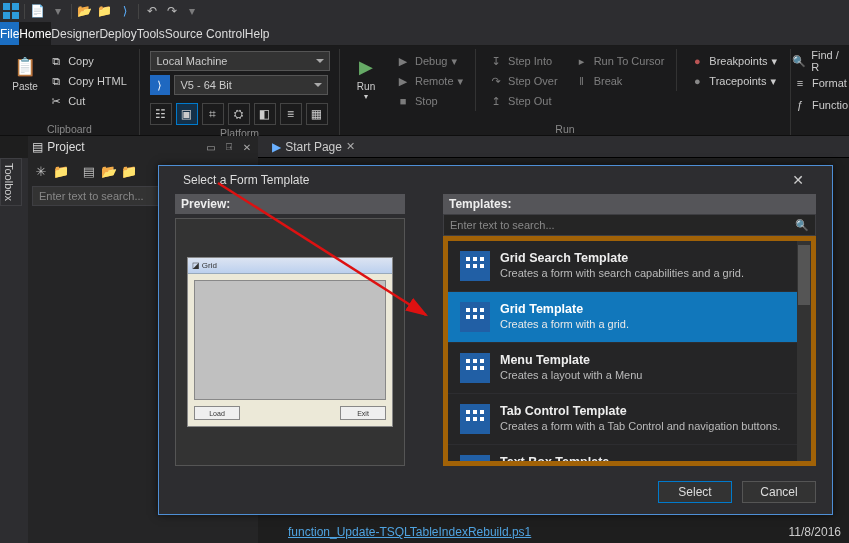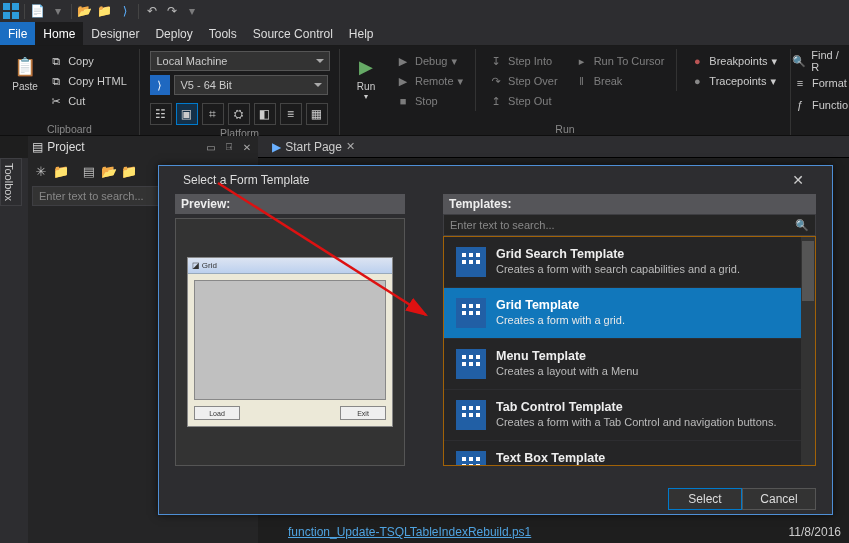--- a/index.html
+++ b/index.html
@@ -24,21 +24,21 @@
   .qa{height:22px;background:var(--bg-main);display:flex;align-items:center;padding:0 2px;gap:2px;}
   .qa .ic{width:18px;height:18px;display:flex;align-items:center;justify-content:center;font-size:12px;color:#bbb;}
   .qa .sep{width:1px;height:15px;background:#444;margin:0 2px;}
   .qa .waffle{width:16px;height:16px;background:
     linear-gradient(#2d9cdb,#2d9cdb),linear-gradient(#2d9cdb,#2d9cdb),
     linear-gradient(#2d9cdb,#2d9cdb),linear-gradient(#2d9cdb,#2d9cdb);
     background-size:7px 7px;background-repeat:no-repeat;
     background-position:0 0,9px 0,0 9px,9px 9px;}
   
   .menu{height:24px;background:var(--bg-main);display:flex;align-items:stretch;border-bottom:1px solid #1a1a1a;}
-  .menu .item{padding:0 8px;display:flex;align-items:center;font-size:12px;color:#ddd;}
+  .menu .item{padding:0 0;display:flex;align-items:center;font-size:12px;color:#ddd;}
   .menu .file{background:#1b6ec2;color:#fff;}
   .menu .active{background:var(--menu-active);color:#fff;}
   
   .ribbon{height:90px;background:var(--menu-active);display:flex;padding:3px 0 0 0;border-bottom:1px solid #0e0e0e;}
   .group{display:flex;flex-direction:column;align-items:center;padding:0 6px;border-right:1px solid #333;}
   .group .body{flex:1;display:flex;align-items:flex-start;gap:2px;}
   .group .label{font-size:10.5px;color:#888;padding:2px 0 0 0;}
   .bigbtn{display:flex;flex-direction:column;align-items:center;width:34px;color:#ccc;font-size:10px;padding-top:4px}
   .bigbtn .bic{width:28px;height:28px;display:flex;align-items:center;justify-content:center;font-size:18px;}
   .minibtn{display:flex;align-items:center;gap:4px;height:20px;padding:0 4px;color:#ccc;font-size:11px;}
@@ -73,38 +73,38 @@
   .preview{width:230px;}
   .preview .pv{flex:1;border:1px solid #555;background:#333;margin-top:4px;display:flex;align-items:center;justify-content:center;}
   .mock-win{width:206px;height:170px;background:#ece9d8;border:1px solid #888;display:flex;flex-direction:column;}
   .mock-win .tb{height:16px;background:linear-gradient(#dce4f2,#bcd0ee);border-bottom:1px solid #9ab;display:flex;align-items:center;padding:0 4px;font-size:8px;color:#333;}
   .mock-win .cv{flex:1;background:#c0c0c0;margin:6px;border:1px solid #888;}
   .mock-win .ft{height:20px;display:flex;justify-content:space-between;padding:0 6px 4px;}
   .mock-win .mb{width:46px;height:14px;border:1px solid #888;background:#efefef;font-size:7px;color:#333;display:flex;align-items:center;justify-content:center;}
   .templates{flex:1;padding-left:26px;}
   .tsearch{height:22px;background:#252525;border:1px solid #3e3e42;color:#888;font-size:11px;padding:0 6px;display:flex;align-items:center;margin-top:0;position:relative;}
   .tsearch .mag{position:absolute;right:6px;color:#aaa;}
-  .tlist{flex:1;overflow:hidden;border:1px solid #a16207;background:#252526;margin-top:0;position:relative;}
+  .tlist{flex:1;overflow:hidden;border:5px solid #a16207;background:#252526;margin-top:0;position:relative;}
   .row{display:flex;align-items:flex-start;gap:10px;padding:10px 12px;border-bottom:1px solid #2d2d30;}
   .row.sel{background:var(--select-blue);}
   .row .tic{width:30px;height:30px;background:var(--tile-blue2);display:flex;align-items:center;justify-content:center;}
   .row .tic span{width:18px;height:18px;background:
     linear-gradient(#fff,#fff),linear-gradient(#fff,#fff),
     linear-gradient(#fff,#fff),linear-gradient(#fff,#fff),
     linear-gradient(#fff,#fff),linear-gradient(#fff,#fff);
     background-size:4px 4px;background-repeat:no-repeat;
     background-position:0 0,7px 0,14px 0,0 7px,7px 7px,14px 7px;}
   .row .tx{display:flex;flex-direction:column;gap:2px;}
   .row .tn{font-weight:bold;font-size:12.5px;color:#eee;}
   .row.sel .tn{color:#fff;}
   .row .td{font-size:11px;color:#bbb;}
   .row.sel .td{color:#e8e8e8;}
   .sb{position:absolute;right:0;top:0;width:14px;height:100%;background:#333;}
   .sb .th{position:absolute;width:12px;left:1px;top:4px;height:60px;background:#555;}
-  .dlg-foot{height:40px;display:flex;align-items:flex-end;justify-content:flex-end;padding:0 16px 4px;}
+  .dlg-foot{height:40px;display:flex;align-items:center;justify-content:flex-end;gap:10px;padding:0 16px 4px;}
   .btn{min-width:74px;height:22px;border:1px solid #555;background:#333;color:#ddd;font-size:12px;display:flex;align-items:center;justify-content:center;}
   .btn.primary{border-color:#007acc;}
   
   svg.arrow{position:absolute;left:158px;top:165px;pointer-events:none;}
   
   .start-tab{height:22px;display:flex;align-items:center;gap:4px;padding:0 8px;background:#2d2d30;border-bottom:1px solid #000;}
   .start-tab .tab{display:flex;align-items:center;gap:4px;padding:0 6px;color:#ccc;}
   .start-tab .x{color:#aaa;font-size:11px;}
   .ghost{opacity:.55}
 </style>

